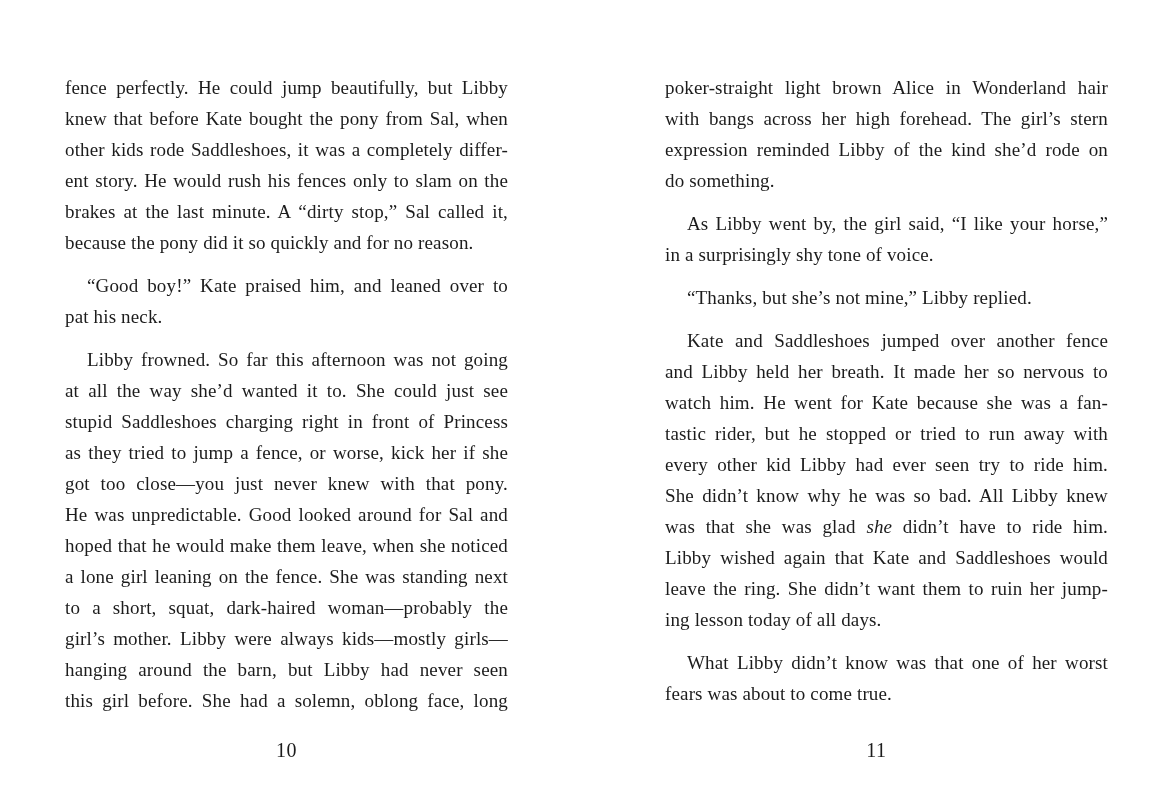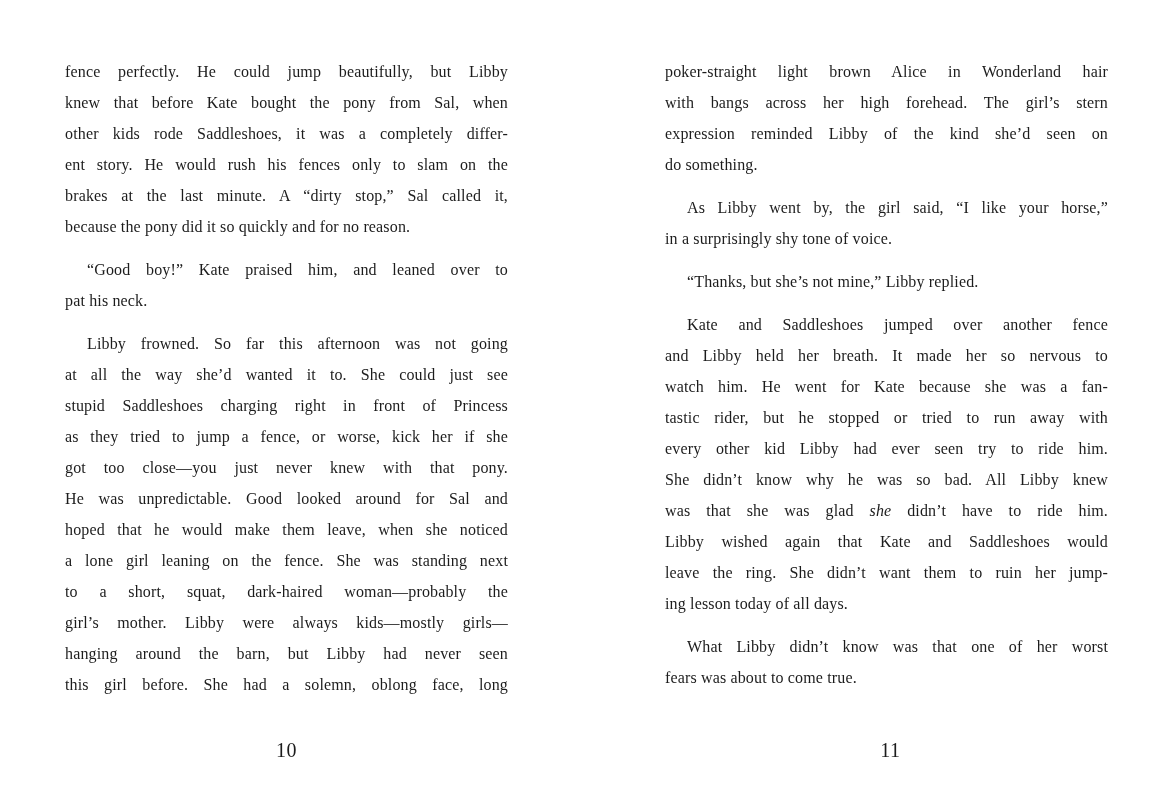--- a/index.html
+++ b/index.html
@@ -17,23 +17,23 @@
     position: absolute; inset: 0;
     background: var(--bg-color, #ffffff);
   }
   .page {
     position: absolute; top: 0; height: 800px; width: 586px;
   }
   .page.left  { left: 0; }
   .page.right { left: 587px; }
   .text-block {
     position: absolute;
-    top: 56px;
+    top: 72px;
     width: 443px;
-    font-size: 16px;
+    font-size: 19px;
     line-height: 31px;
     letter-spacing: 0.15px;
   }
   .page.left  .text-block { left: 65px; }
   .page.right .text-block { left: 78px; } 
   .line { text-align: left; white-space: normal; }
   .line.justify {
     text-align: justify;
     text-align-last: justify;
   }
@@ -41,21 +41,21 @@
   .line em { font-style: italic; }
   .folio {
     position: absolute;
     top: 739px;
     width: 443px;
     text-align: center;
     font-size: 20px;
     letter-spacing: 0.5px;
   }
   .page.left  .folio { left: 65px; }
-  .page.right .folio { left: 82px; }
+  .page.right .folio { left: 68px; }
 </style>
 </head>
 <body style="--bg-color: #ffffff; --text-color: #1c1c1c;">
 
 <div class="spread">
 
   <div class="page left">
     <div class="text-block">
         <div class="line justify"><span>fence perfectly. He could jump beautifully, but Libby</span></div>
         <div class="line justify"><span>knew that before Kate bought the pony from Sal, when</span></div>
@@ -78,21 +78,21 @@
         <div class="line justify"><span>hanging around the barn, but Libby had never seen</span></div>
         <div class="line justify"><span>this girl before. She had a solemn, oblong face, long</span></div>
       </div>
     <div class="folio">10</div>
   </div>
 
   <div class="page right">
     <div class="text-block">
         <div class="line justify"><span>poker-straight light brown Alice in Wonderland hair</span></div>
         <div class="line justify"><span>with bangs across her high forehead. The girl’s stern</span></div>
-        <div class="line justify"><span>expression reminded Libby of the kind she’d seen on</span></div>
+        <div class="line justify"><span>expression reminded Libby of the kind she’d rode on</span></div>
         <div class="line"><span>do something.</span></div>
         <div class="line indent justify"><span>As Libby went by, the girl said, “I like your horse,”</span></div>
         <div class="line"><span>in a surprisingly shy tone of voice.</span></div>
         <div class="line indent"><span>“Thanks, but she’s not mine,” Libby replied.</span></div>
         <div class="line indent justify"><span>Kate and Saddleshoes jumped over another fence</span></div>
         <div class="line justify"><span>and Libby held her breath. It made her so nervous to</span></div>
         <div class="line justify"><span>watch him. He went for Kate because she was a fan-</span></div>
         <div class="line justify"><span>tastic rider, but he stopped or tried to run away with</span></div>
         <div class="line justify"><span>every other kid Libby had ever seen try to ride him.</span></div>
         <div class="line justify"><span>She didn’t know why he was so bad. All Libby knew</span></div>

